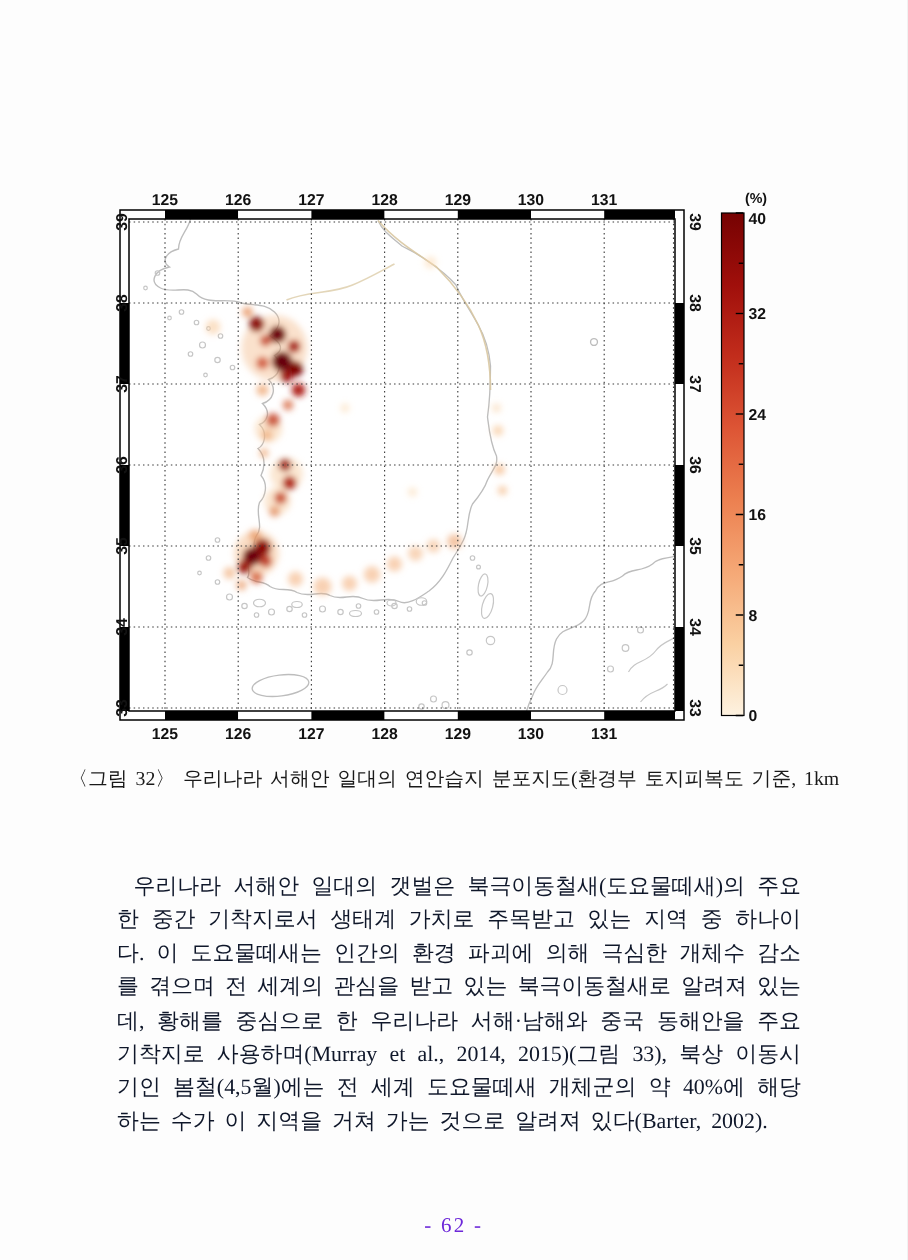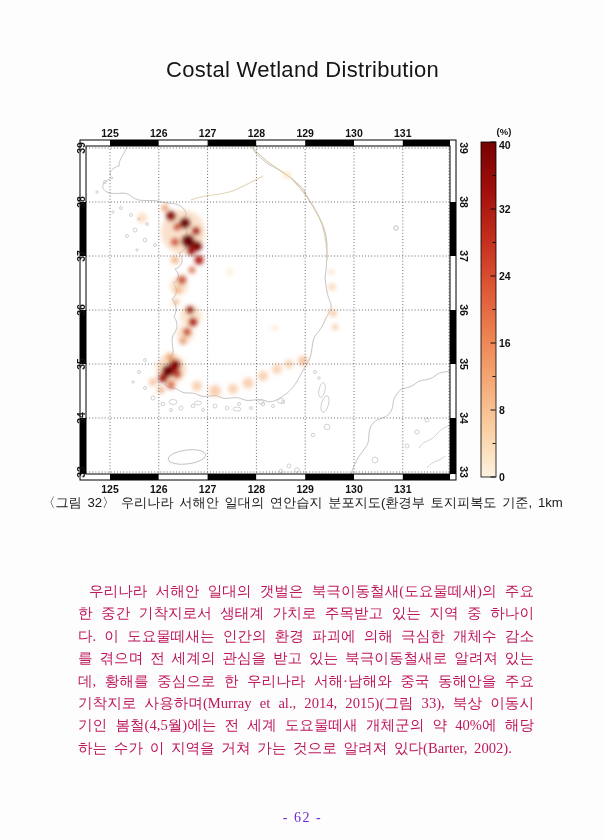--- a/index.html
+++ b/index.html
@@ -1,45 +1,44 @@
 <!DOCTYPE html>
 <html><head>
 <meta charset="utf-8">
 <style>
   html,body{margin:0;padding:0;background:#e8e8e8;}
   .page{position:relative;width:605px;height:840px;background:#fdfdfd;overflow:hidden;
         font-family:"Liberation Serif",serif;color:#141414;}
   .title{position:absolute;top:57px;left:0;right:0;text-align:center;
          font-family:"Liberation Sans",sans-serif;font-size:22px;letter-spacing:.3px;color:#151515;}
   .figure-svg{position:absolute;left:75px;top:120px;}
-  .caption{position:absolute;top:490px;left:30px;width:545px;text-align:center;
-           font-family:Liberation Sans, sans-serif;font-size:13.2px;line-height:25px;
+  .caption{position:absolute;top:506px;left:30px;width:545px;text-align:center;
+           font-family:Liberation Serif, serif;font-size:13.2px;line-height:25px;
            word-spacing:2px;color:#191919;}
   .bodytext{position:absolute;top:580px;left:78px;width:456px;
             font-size:14.6px;line-height:22.4px;text-align:justify;text-indent:11px;
-            word-spacing:3px;color:#be185d;margin:0;}
+            word-spacing:3px;color:#0f172a;margin:0;}
   .pagenum{position:absolute;top:810px;left:0;right:0;text-align:center;
            font-size:14px;letter-spacing:1.5px;color:#6d28d9;}
   
   .grid{stroke:#3a3a3a;stroke-width:.75;stroke-dasharray:1 2.1;fill:none;}
   .tick{font:600 10.5px "Liberation Sans",sans-serif;text-anchor:middle;fill:#111;}
   .tick2{font:600 10.5px "Liberation Sans",sans-serif;fill:#111;}
   .unit{font:600 9.5px "Liberation Sans",sans-serif;text-anchor:middle;fill:#111;}
   .frame{fill:none;stroke:#000;stroke-width:1;}
   .cbtick{stroke:#000;stroke-width:.9;}
   .coast{fill:none;stroke:#bdbdbd;stroke-width:.9;}
   .coast2{fill:none;stroke:#c6c6c6;stroke-width:.8;}
   .tanline{fill:none;stroke:#d9c8a2;stroke-width:1.1;}
 </style>
 </head>
 <body>
 
 <div class="page">
 
-  <div class="title">Costal Wetland Distribution</div>
 
   <svg id="mapsvg" class="figure-svg" width="445" height="385" viewBox="0 0 445 385">
     <defs>
       <linearGradient id="cbgrad" x1="0" y1="0" x2="0" y2="1">
           <stop offset="0%" stop-color="#760202"></stop>
           <stop offset="14.285714285714285%" stop-color="#a00f0b"></stop>
           <stop offset="28.57142857142857%" stop-color="#c22d1c"></stop>
           <stop offset="42.857142857142854%" stop-color="#dd5535"></stop>
           <stop offset="57.14285714285714%" stop-color="#ec8050"></stop>
           <stop offset="71.42857142857143%" stop-color="#f5a876"></stop>

